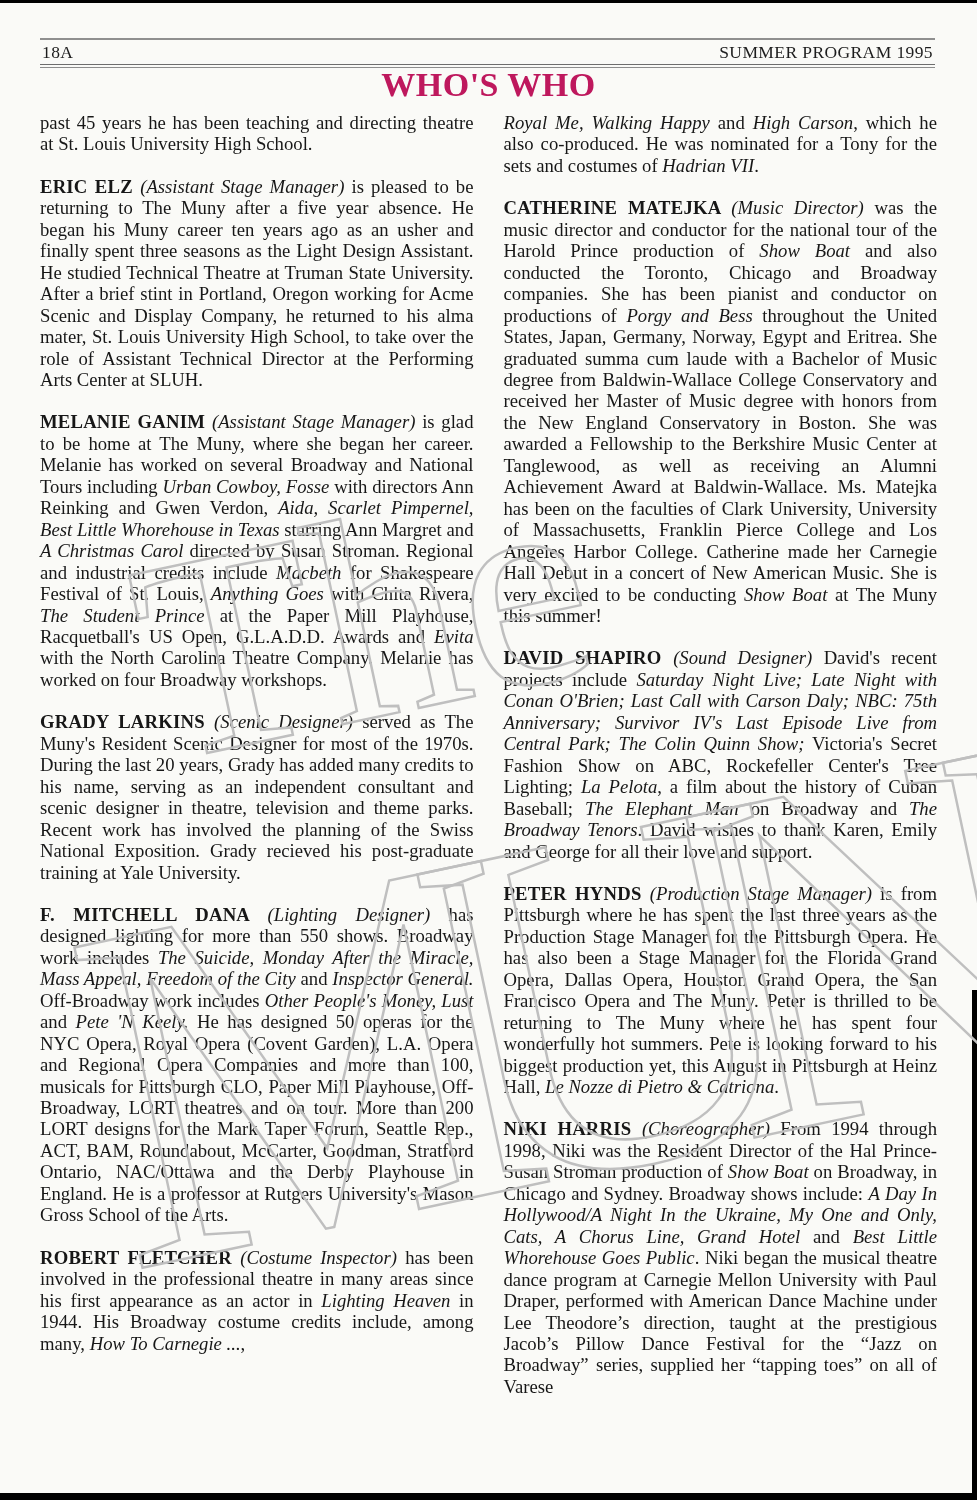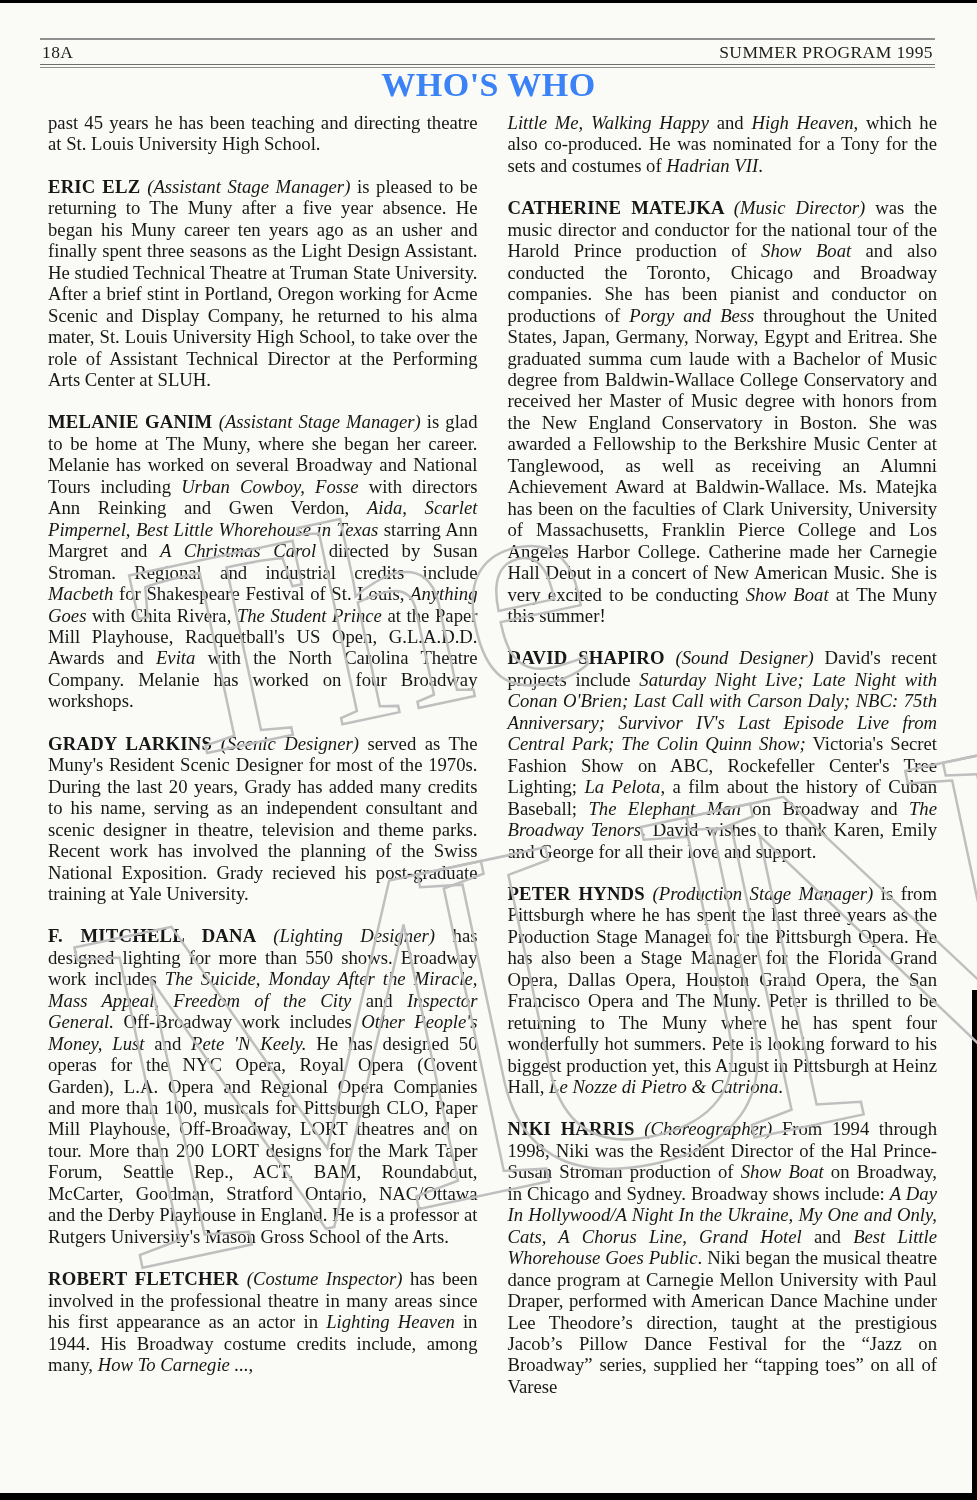--- a/index.html
+++ b/index.html
@@ -13,25 +13,25 @@
   .edge-right{position:absolute;top:990px;bottom:0;right:0;width:5px;background:#000;}
   .header{position:absolute;left:40px;right:42px;top:38px;}
   .rule-top{border-top:2px solid #8f8f8f;height:0;}
   .header-row{
     display:flex;justify-content:space-between;align-items:baseline;
     padding:2px 2px 1px 2px;font-size:17.5px;letter-spacing:.4px;color:#1d1d1d;
   }
   .rule-bottom{height:2px;border-top:1px solid #6d6d6d;border-bottom:1px solid #8d8d8d;}
   .page-title{
     position:absolute;top:66px;left:0;width:100%;text-align:center;
-    font-size:34px;font-weight:bold;letter-spacing:.5px;color:#3b82f6;
+    font-size:34px;font-weight:bold;letter-spacing:.5px;color:#be185d;
   }
   .columns{
     position:absolute;top:112px;left:40px;right:40px;
-    display:flex;gap:30px;z-index:1;margin-left:8px;
+    display:flex;gap:30px;z-index:1;
   }
   .col{flex:1;text-align:justify;font-size:18.7px;line-height:21.45px;}
   .bio{margin:0 0 21px 0;}
   .bio b{letter-spacing:.2px;}
   .watermark{position:absolute;left:0;top:0;z-index:2;pointer-events:none;}
 </style>
 </head>
 <body>
 
 <div class="page">
@@ -51,21 +51,21 @@
   <div class="columns">
     <div class="col">
         <p class="bio">past 45 years he has been teaching and directing theatre at St. Louis University High School.</p>
         <p class="bio"><b>ERIC ELZ </b><i>(Assistant Stage Manager) </i>is pleased to be returning to The Muny after a five year absence. He began his Muny career ten years ago as an usher and finally spent three seasons as the Light Design Assistant. He studied Technical Theatre at Truman State University. After a brief stint in Portland, Oregon working for Acme Scenic and Display Company, he returned to his alma mater, St. Louis University High School, to take over the role of Assistant Technical Director at the Performing Arts Center at SLUH.</p>
         <p class="bio"><b>MELANIE GANIM </b><i>(Assistant Stage Manager) </i>is glad to be home at The Muny, where she began her career. Melanie has worked on several Broadway and National Tours including <i>Urban Cowboy, Fosse</i> with directors Ann Reinking and Gwen Verdon, <i>Aida, Scarlet Pimpernel, Best Little Whorehouse in Texas</i> starring Ann Margret and <i>A Christmas Carol</i> directed by Susan Stroman. Regional and industrial credits include <i>Macbeth</i> for Shakespeare Festival of St. Louis, <i>Anything Goes</i> with Chita Rivera, <i>The Student Prince</i> at the Paper Mill Playhouse, Racquetball's US Open, G.L.A.D.D. Awards and <i>Evita</i> with the North Carolina Theatre Company. Melanie has worked on four Broadway workshops.</p>
         <p class="bio"><b>GRADY LARKINS </b><i>(Scenic Designer) </i>served as The Muny's Resident Scenic Designer for most of the 1970s. During the last 20 years, Grady has added many credits to his name, serving as an independent consultant and scenic designer in theatre, television and theme parks. Recent work has involved the planning of the Swiss National Exposition. Grady recieved his post-graduate training at Yale University.</p>
         <p class="bio"><b>F. MITCHELL DANA </b><i>(Lighting Designer) </i>has designed lighting for more than 550 shows. Broadway work includes <i>The Suicide, Monday After the Miracle, Mass Appeal, Freedom of the City</i> and <i>Inspector General.</i> Off-Broadway work includes <i>Other People's Money, Lust</i> and <i>Pete 'N Keely.</i> He has designed 50 operas for the NYC Opera, Royal Opera (Covent Garden), L.A. Opera and Regional Opera Companies and more than 100, musicals for Pittsburgh CLO, Paper Mill Playhouse, Off-Broadway, LORT theatres and on tour. More than 200 LORT designs for the Mark Taper Forum, Seattle Rep., ACT, BAM, Roundabout, McCarter, Goodman, Stratford Ontario, NAC/Ottawa and the Derby Playhouse in England. He is a professor at Rutgers University's Mason Gross School of the Arts.</p>
         <p class="bio"><b>ROBERT FLETCHER </b><i>(Costume Inspector) </i>has been involved in the professional theatre in many areas since his first appearance as an actor in <i>Lighting Heaven</i> in 1944. His Broadway costume credits include, among many, <i>How To Carnegie ...</i>,</p>
       </div>
     <div class="col">
-        <p class="bio"><i>Little Me, Walking Happy</i> and <i>High Heaven</i>, which he also co-produced. He was nominated for a Tony for the sets and costumes of <i>Hadrian VII</i>.</p>
+        <p class="bio"><i>Royal Me, Walking Happy</i> and <i>High Carson</i>, which he also co-produced. He was nominated for a Tony for the sets and costumes of <i>Hadrian VII</i>.</p>
         <p class="bio"><b>CATHERINE MATEJKA </b><i>(Music Director) </i>was the music director and conductor for the national tour of the Harold Prince production of <i>Show Boat</i> and also conducted the Toronto, Chicago and Broadway companies. She has been pianist and conductor on productions of <i>Porgy and Bess</i> throughout the United States, Japan, Germany, Norway, Egypt and Eritrea. She graduated summa cum laude with a Bachelor of Music degree from Baldwin-Wallace College Conservatory and received her Master of Music degree with honors from the New England Conservatory in Boston. She was awarded a Fellowship to the Berkshire Music Center at Tanglewood, as well as receiving an Alumni Achievement Award at Baldwin-Wallace. Ms. Matejka has been on the faculties of Clark University, University of Massachusetts, Franklin Pierce College and Los Angeles Harbor College. Catherine made her Carnegie Hall Debut in a concert of New American Music. She is very excited to be conducting <i>Show Boat</i> at The Muny this summer!</p>
         <p class="bio"><b>DAVID SHAPIRO </b><i>(Sound Designer) </i>David's recent projects include <i>Saturday Night Live; Late Night with Conan O'Brien; Last Call with Carson Daly; NBC: 75th Anniversary; Survivor IV's Last Episode Live from Central Park; The Colin Quinn Show;</i> Victoria's Secret Fashion Show on ABC, Rockefeller Center's Tree Lighting; <i>La Pelota</i>, a film about the history of Cuban Baseball; <i>The Elephant Man</i> on Broadway and <i>The Broadway Tenors</i>. David wishes to thank Karen, Emily and George for all their love and support.</p>
         <p class="bio"><b>PETER HYNDS </b><i>(Production Stage Manager) </i>is from Pittsburgh where he has spent the last three years as the Production Stage Manager for the Pittsburgh Opera. He has also been a Stage Manager for the Florida Grand Opera, Dallas Opera, Houston Grand Opera, the San Francisco Opera and The Muny. Peter is thrilled to be returning to The Muny where he has spent four wonderfully hot summers. Pete is looking forward to his biggest production yet, this August in Pittsburgh at Heinz Hall, <i>Le Nozze di Pietro &amp; Catriona</i>.</p>
         <p class="bio"><b>NIKI HARRIS </b><i>(Choreographer) </i>From 1994 through 1998, Niki was the Resident Director of the Hal Prince-Susan Stroman production of <i>Show Boat</i> on Broadway, in Chicago and Sydney. Broadway shows include: <i>A Day In Hollywood/A Night In the Ukraine, My One and Only, Cats, A Chorus Line, Grand Hotel</i> and <i>Best Little Whorehouse Goes Public</i>. Niki began the musical theatre dance program at Carnegie Mellon University with Paul Draper, performed with American Dance Machine under Lee Theodore’s direction, taught at the prestigious Jacob’s Pillow Dance Festival for the “Jazz on Broadway” series, supplied her “tapping toes” on all of Varese</p>
       </div>
   </div>
 
   <svg class="watermark" width="977" height="1500" viewBox="0 0 977 1500">
     <g fill="none" stroke-width="2.5" font-family="'Liberation Serif',serif" transform="rotate(-12 488 1000)" stroke="#bfbfbf">
       <text x="220" y="700" font-size="290">The</text>

